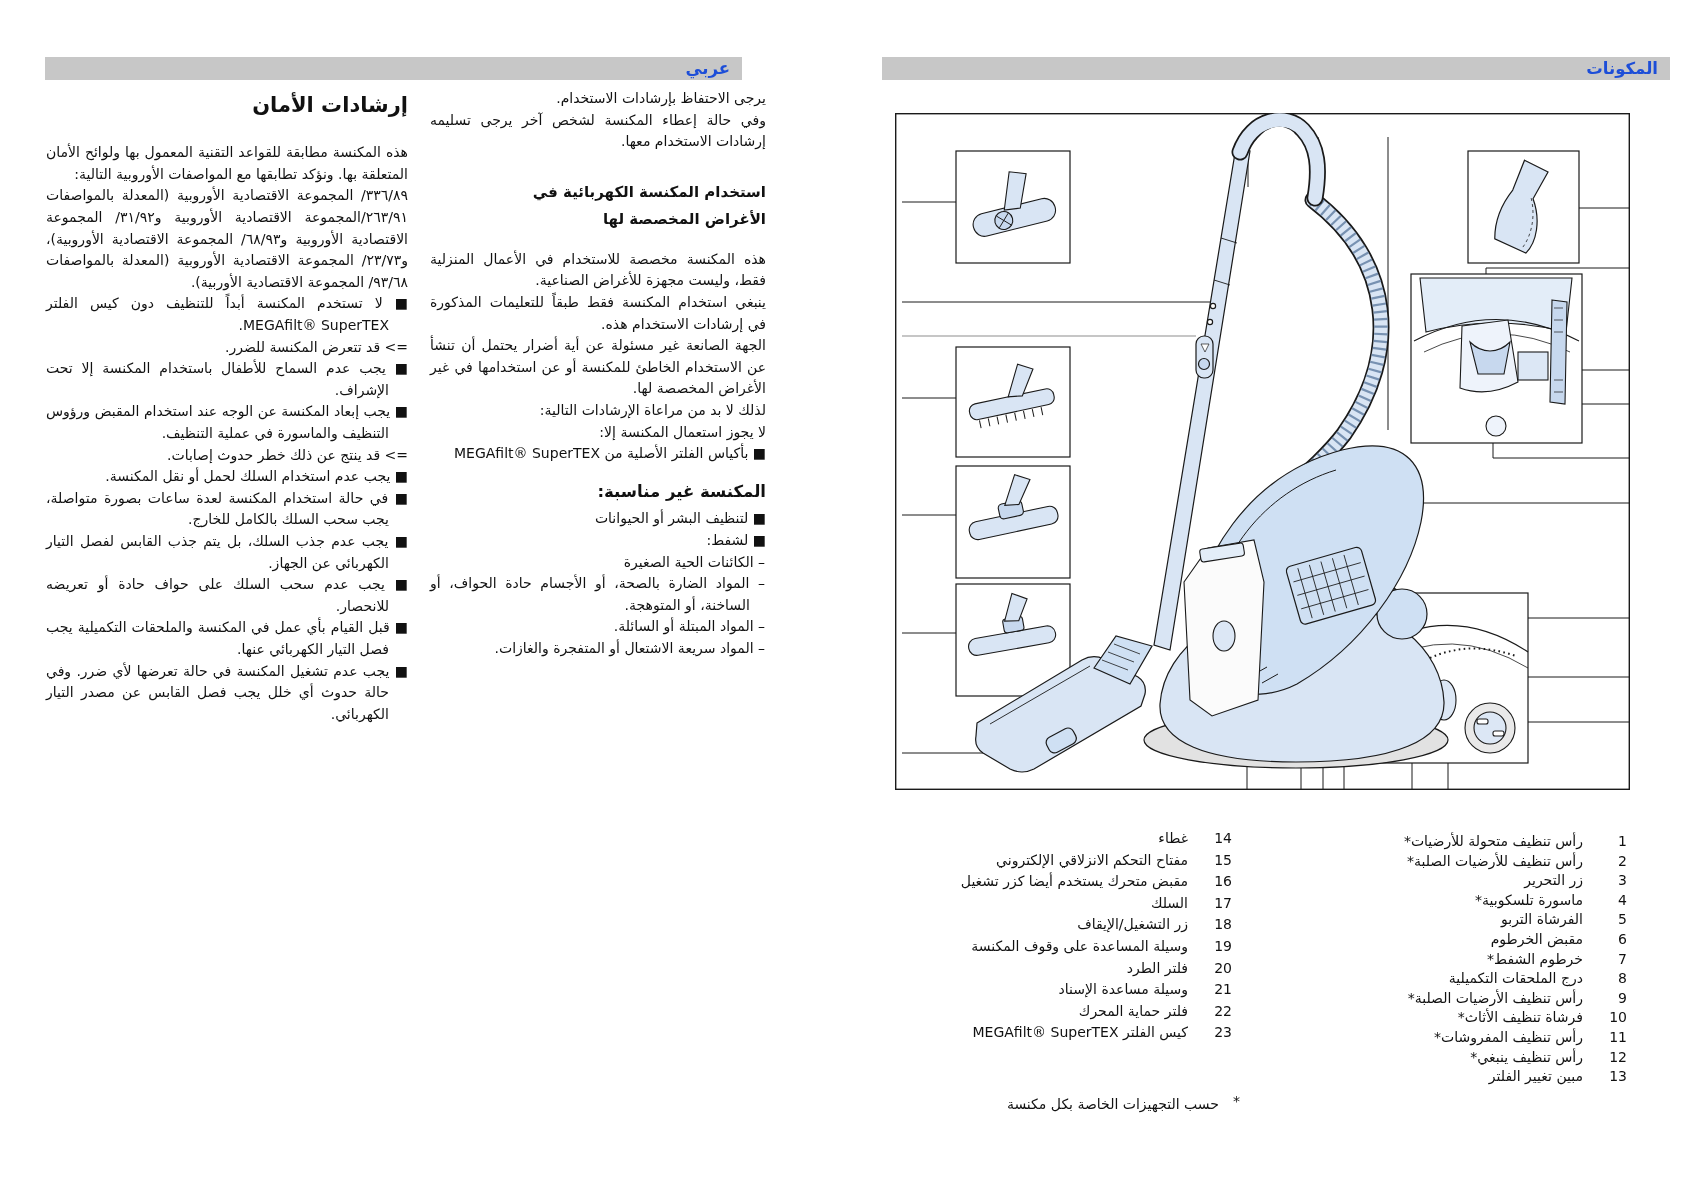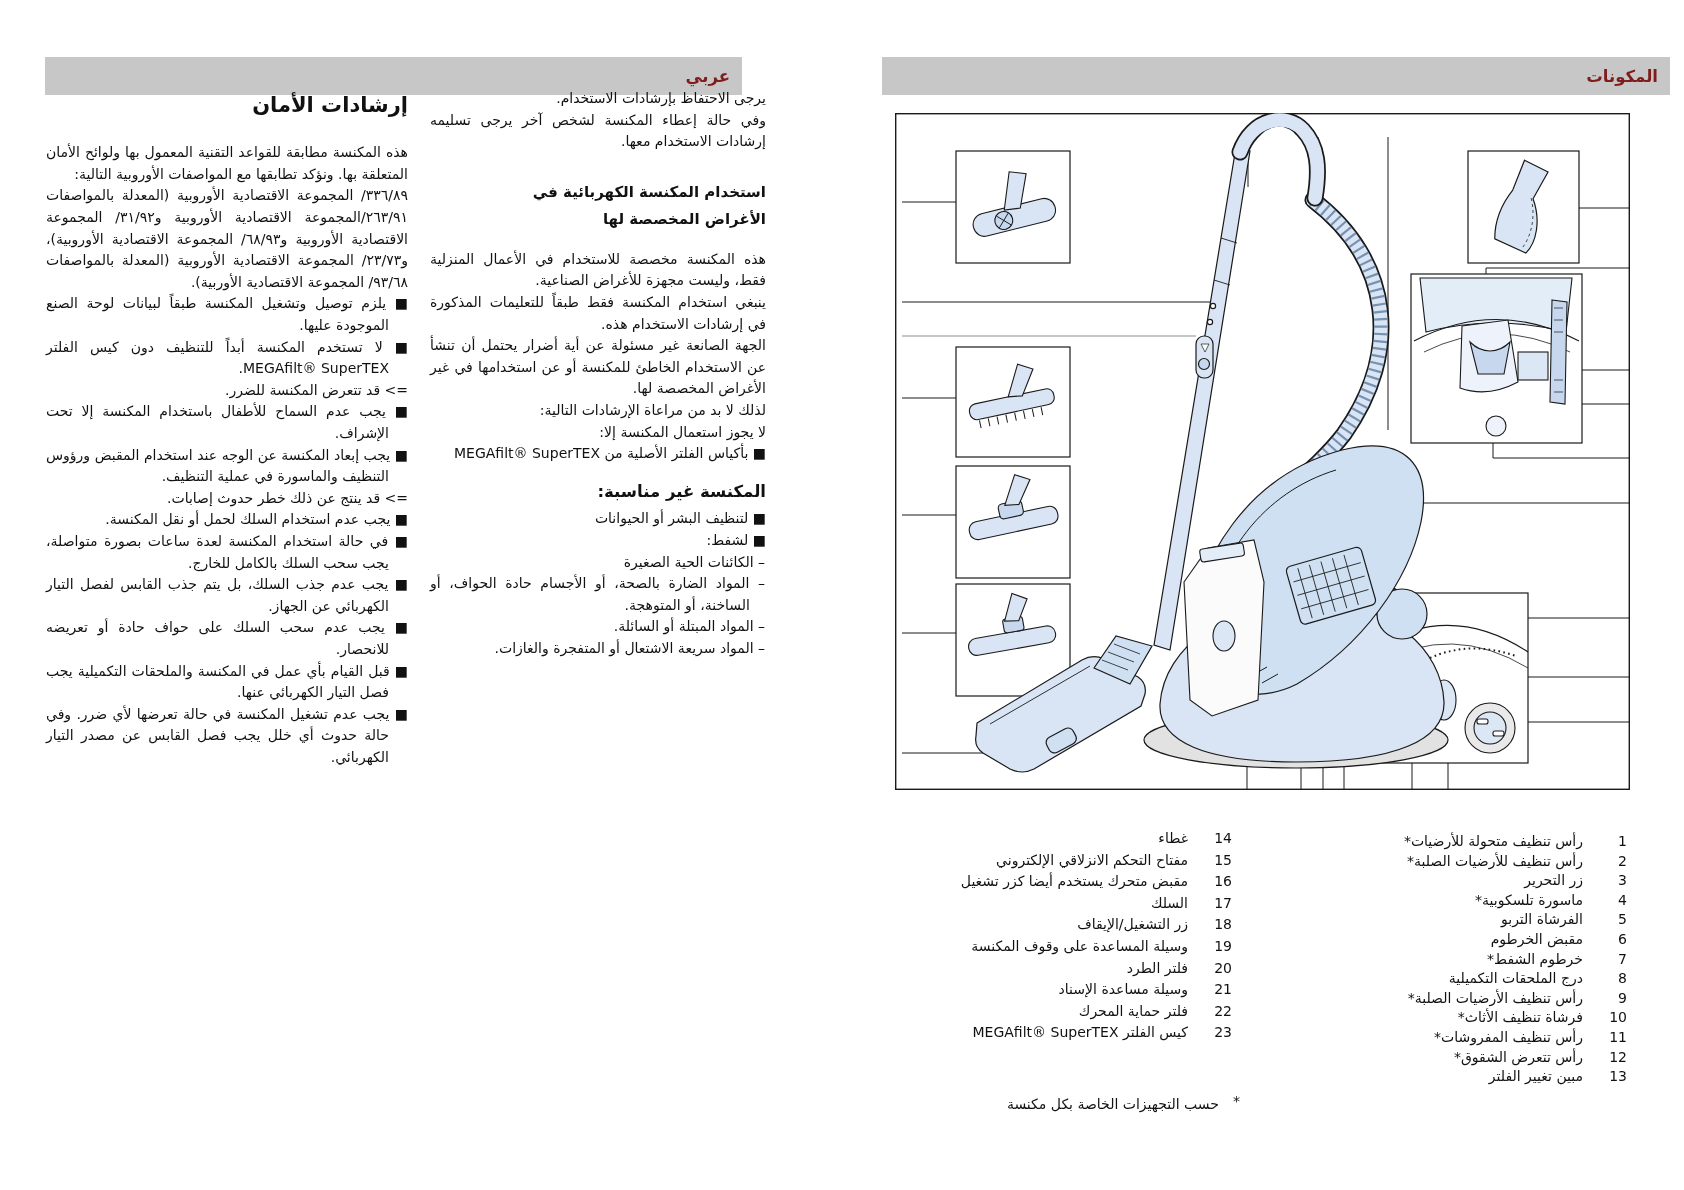--- a/index.html
+++ b/index.html
@@ -1,23 +1,23 @@
 <!DOCTYPE html>
 <html lang="ar"><head>
 <meta charset="utf-8">
 <style>
   html,body{margin:0;padding:0;}
   body{
     width:1684px;height:1190px;position:relative;background:#ffffff;
     font-family:"DejaVu Sans",sans-serif;color:#111;overflow:hidden;
   }
   .bar{
-    position:absolute;top:57px;height:38px;background:#c7c7c7;
+    position:absolute;top:57px;height:23px;background:#c7c7c7;
     display:flex;align-items:center;justify-content:flex-end;
-    padding:0 12px;box-sizing:border-box;font-weight:bold;font-size:16.5px;color:#7f1d1d;
+    padding:0 12px;box-sizing:border-box;font-weight:bold;font-size:16.5px;color:#1d4ed8;
   }
   #bar-left{left:45px;width:697px;}
   #bar-right{left:862px;width:788px;margin-left:20px;}
 
   .col{position:absolute;direction:rtl;text-align:justify;font-size:14px;line-height:21.6px;}
   #col-safety{left:46px;top:92px;width:362px;}
   #col-usage{left:430px;top:88px;width:336px;}
 
   .h1{font-size:21px;font-weight:bold;text-align:right;margin:0 0 24px 0;line-height:1.25;}
   .h2{font-size:15px;font-weight:bold;text-align:right;margin:26px 0 16px 0;line-height:27px;white-space:pre-line;}
@@ -46,21 +46,20 @@
   <span>عربي</span>
 </div>
 <div class="bar" id="bar-right">
   <span>المكونات</span>
 </div>
 
 <div class="col" id="col-safety">
   <div class="h1">إرشادات الأمان</div>
   <div class="para">هذه المكنسة مطابقة للقواعد التقنية المعمول بها ولوائح الأمان المتعلقة بها. ونؤكد تطابقها مع المواصفات الأوروبية التالية:
 ٣٣٦/٨٩/ المجموعة الاقتصادية الأوروبية (المعدلة بالمواصفات ٢٦٣/٩١/المجموعة الاقتصادية الأوروبية و٣١/٩٢/ المجموعة الاقتصادية الأوروبية و٦٨/٩٣/ المجموعة الاقتصادية الأوروبية)، و٢٣/٧٣/ المجموعة الاقتصادية الأوروبية (المعدلة بالمواصفات ٩٣/٦٨/ المجموعة الاقتصادية الأوربية).</div>
-  <div class="s-item">■ يلزم توصيل وتشغيل المكنسة طبقاً لبيانات لوحة الصنع الموجودة عليها.</div>
   <div class="s-item">■ لا تستخدم المكنسة أبداً للتنظيف دون كيس الفلتر MEGAfilt® SuperTEX.</div>
   <div class="arrow-item">=&gt; قد تتعرض المكنسة للضرر.</div>
   <div class="s-item">■ يجب عدم السماح للأطفال باستخدام المكنسة إلا تحت الإشراف.</div>
   <div class="s-item">■ يجب إبعاد المكنسة عن الوجه عند استخدام المقبض ورؤوس التنظيف والماسورة في عملية التنظيف.</div>
   <div class="arrow-item">=&gt; قد ينتج عن ذلك خطر حدوث إصابات.</div>
   <div class="s-item">■ يجب عدم استخدام السلك لحمل أو نقل المكنسة.</div>
   <div class="s-item">■ في حالة استخدام المكنسة لعدة ساعات بصورة متواصلة، يجب سحب السلك بالكامل للخارج.</div>
   <div class="s-item">■ يجب عدم جذب السلك، بل يتم جذب القابس لفصل التيار الكهربائي عن الجهاز.</div>
   <div class="s-item">■ يجب عدم سحب السلك على حواف حادة أو تعريضه للانحصار.</div>
   <div class="s-item">■ قبل القيام بأي عمل في المكنسة والملحقات التكميلية يجب فصل التيار الكهربائي عنها.</div>
@@ -314,21 +313,21 @@
   <div class="prow">
       <span class="num">10</span>
       <span class="lbl">فرشاة تنظيف الأثاث*</span>
     </div>
   <div class="prow">
       <span class="num">11</span>
       <span class="lbl">رأس تنظيف المفروشات*</span>
     </div>
   <div class="prow">
       <span class="num">12</span>
-      <span class="lbl">رأس تتعرض الشقوق*</span>
+      <span class="lbl">رأس تنظيف ينبغي*</span>
     </div>
   <div class="prow">
       <span class="num">13</span>
       <span class="lbl">مبين تغيير الفلتر</span>
     </div>
 </div>
 
 <div class="parts" id="parts-left">
   <div class="prow">
       <span class="num">14</span>

